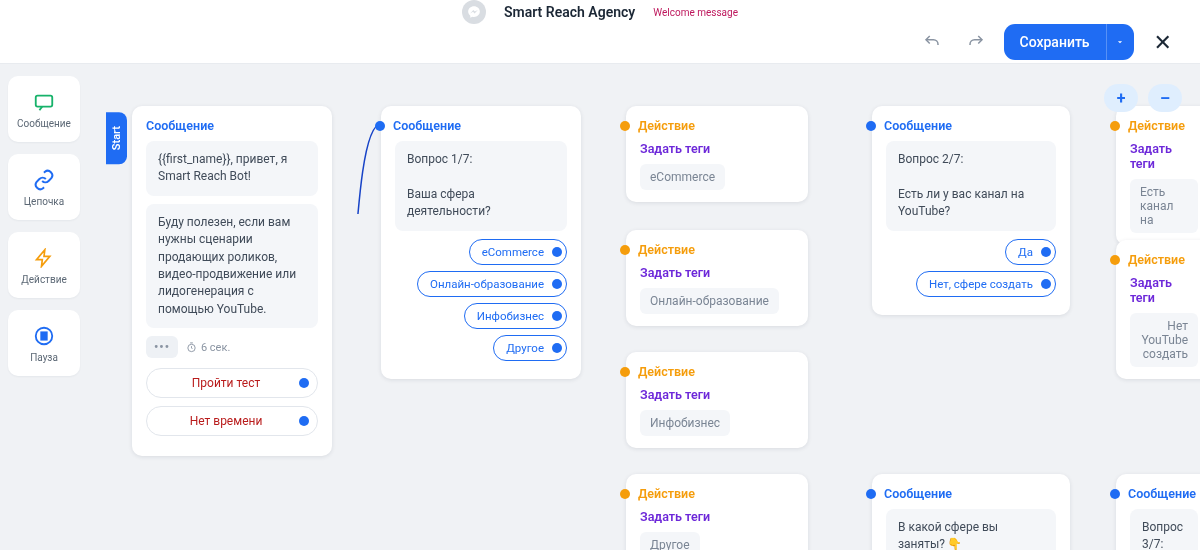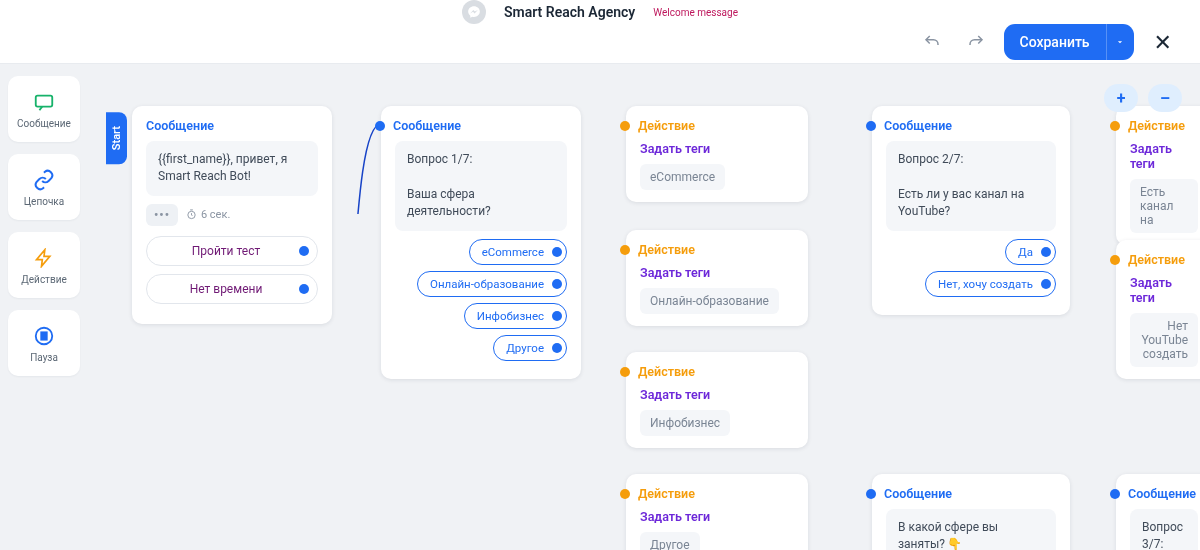--- a/index.html
+++ b/index.html
@@ -46,21 +46,21 @@
 
 .bubble { background: #f4f6f9; border-radius: 8px; padding: 10px 12px; font-size: 12px; line-height: 1.45; color: #404b59; margin-bottom: 8px; }
 .metarow { display: flex; align-items: center; gap: 8px; margin: 6px 0 10px; }
 .dots3 { background: #eef1f5; border-radius: 6px; padding: 4px 8px; color: #8a94a2; letter-spacing: 1px; font-weight: 700; }
 .delay { font-size: 11px; color: #8a94a2; display: flex; align-items: center; gap: 4px; }
 
 .optbtn { position: relative; border: 1px solid #1f6cf3; color: #1f6cf3; background: #fff; border-radius: 16px; padding: 5px 22px 5px 12px; font-size: 11.5px; display: inline-flex; align-items: center; cursor: pointer; }
 .optrow { display: flex; justify-content: flex-end; margin-bottom: 6px; }
 .port { width: 10px; height: 10px; background: #1f6cf3; border-radius: 50%; position: absolute; right: 4px; top: 50%; transform: translateY(-50%); }
 
-.wbtn { position: relative; background: #fff; border: 1px solid #e2e6ec; border-radius: 18px; padding: 7px 26px 7px 14px; font-size: 12px; color: #701a75; display: block; width: 100%; text-align: center; margin-bottom: 8px; cursor: pointer; }
+.wbtn { position: relative; background: #fff; border: 1px solid #e2e6ec; border-radius: 18px; padding: 7px 26px 7px 14px; font-size: 12px; color: #b91c1c; display: block; width: 100%; text-align: center; margin-bottom: 8px; cursor: pointer; }
 .wbtn .port { right: 8px; }
 </style>
 </head>
 <body>
 
 <div class="topbar">
   <div class="left">
     <div class="msgr-icon">
       <svg viewBox="0 0 24 24">
           <path d="M12 2C6.5 2 2 6.1 2 11.2c0 2.9 1.4 5.4 3.7 7.1V22l3.4-1.9c.9.3 1.9.4 2.9.4 5.5 0 10-4.1 10-9.3S17.5 2 12 2zm1 12.4l-2.6-2.7-5 2.7 5.5-5.8 2.6 2.7 5-2.7-5.5 5.8z"></path>
@@ -170,20 +170,21 @@
       <path d="M241 380 C 180 420, 100 470, 60 486"></path>
     </svg>
 
     <div class="startflag" style="left:18px; top:48px;">Start</div>
 
     <div class="node" style="left:44px; top:42px; width:200px;">
       <div class="hdr">
           <span class="title">Сообщение</span>
         </div>
       <div class="bubble">{{first_name}}, привет, я Smart Reach Bot!</div>
+      <div class="bubble">Буду полезен, если вам нужны сценарии продающих роликов, видео-продвижение или лидогенерация с помощью YouTube.</div>
       <div class="metarow">
         <span class="dots3">•••</span>
         <span class="delay">
           <svg width="11" height="11" viewBox="0 0 24 24" fill="none" stroke="#8a94a2" stroke-width="2">
               <circle cx="12" cy="13" r="8"></circle>
               <path d="M12 9v4l2 2"></path>
               <path d="M9 2h6"></path>
             </svg>
           <span>6 сек.</span>
         </span>
@@ -270,21 +271,21 @@
         <div>Есть ли у вас канал на YouTube?</div>
       </div>
       <div class="optrow">
           <div class="optbtn">
             <span>Да</span>
             <span class="port"></span>
           </div>
         </div>
       <div class="optrow">
           <div class="optbtn">
-            <span>Нет, хочу создать</span>
+            <span>Нет, сфере создать</span>
             <span class="port"></span>
           </div>
         </div>
     </div>
 
     <div class="node action cut" style="left:1028px; top:42px; width:96px;">
       <div class="hdr">
           <span class="dot"></span>
           <span class="title">Действие</span>
         </div>

